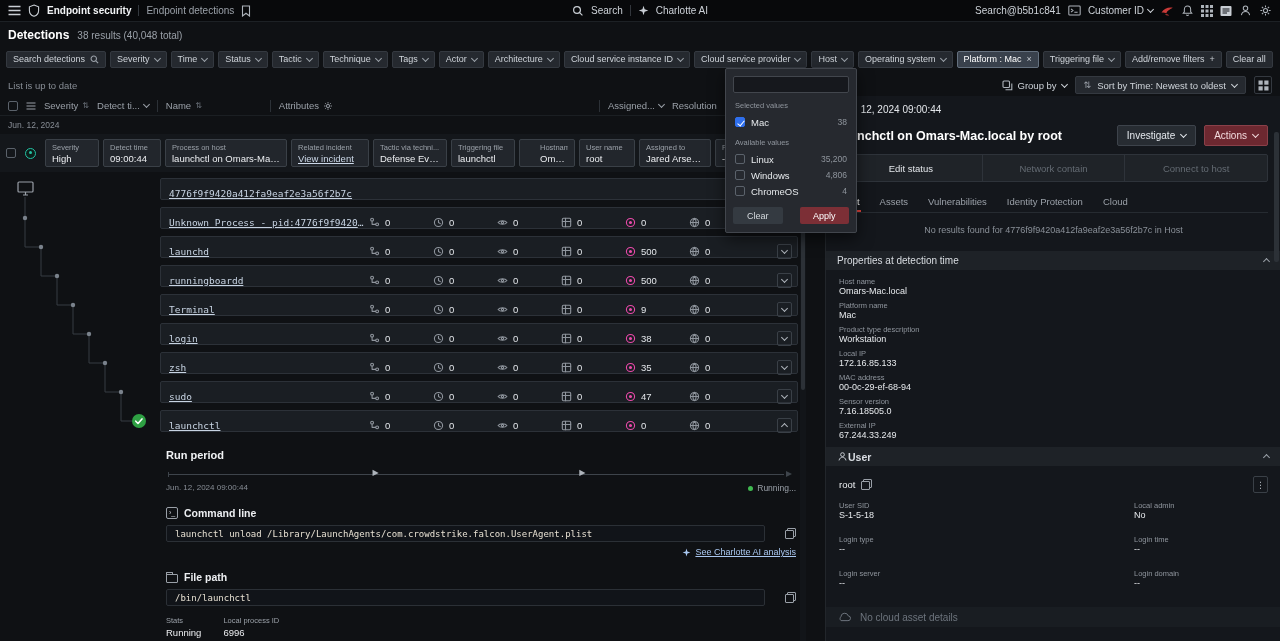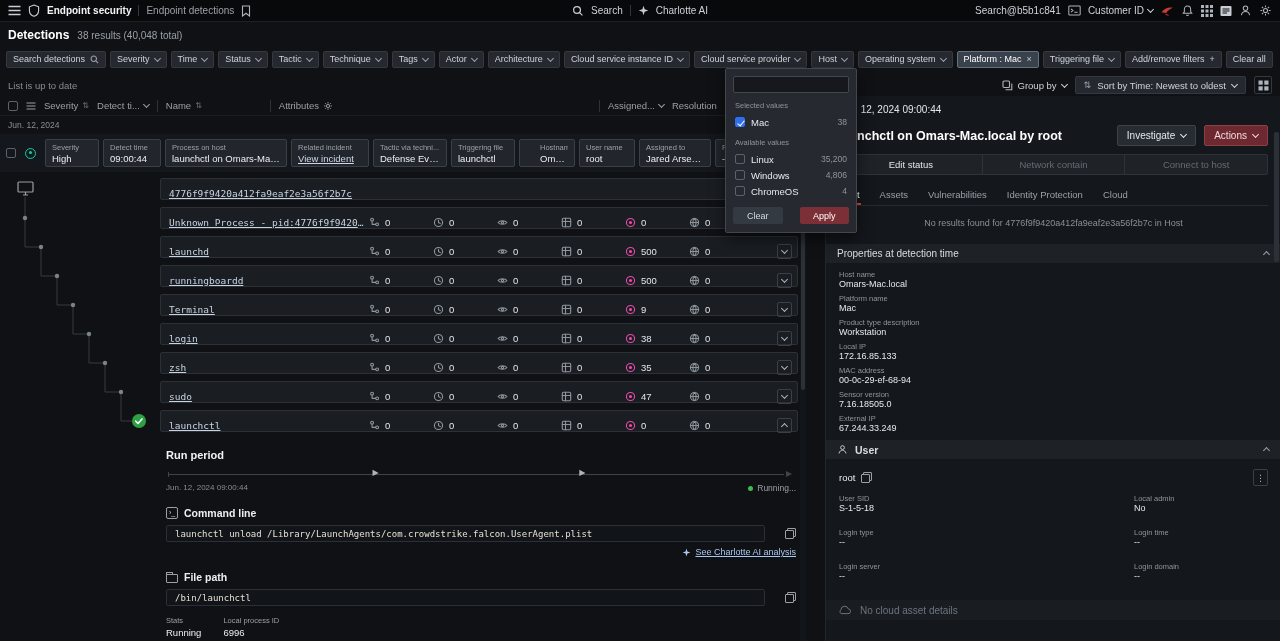--- a/index.html
+++ b/index.html
@@ -104,29 +104,29 @@
 .kv .val{font-size:9.5px;color:#eceef1}
 
 .right{position:absolute;left:825px;right:0;top:0;bottom:0;background:#14171c;border-left:1px solid #22262b;overflow:hidden}
 .scroll-right{position:absolute;right:1px;top:36px;width:5px;height:130px;background:#2c3137;border-radius:2px}
 .rp-time{margin:8px 12px 0 13px;font-size:10px;color:#e3e6ea}
 .rp-titlerow{display:flex;align-items:center;margin:10px 12px 0 13px;gap:8px}
 .rp-titlerow h2{font-size:12.5px;color:#fff;flex:1;min-width:0;white-space:nowrap;overflow:hidden;text-overflow:ellipsis;font-weight:bold}
 .btn{display:inline-flex;align-items:center;gap:6px;height:21px;padding:0 9px;border-radius:2px;font-size:10px;cursor:pointer;border:1px solid transparent;flex:0 0 auto}
 .btn.gray{background:#272c32;border-color:#3d434b;color:#e3e7ec}
 .btn.red{background:#6d2830;border-color:#8a4049;color:#f2dadc}
-.actionbar{display:flex;margin:8px 12px 12px 13px;height:21px;background:#1f2328;border:1px solid #2e333a;border-radius:2px;overflow:hidden}
+.actionbar{display:flex;margin:8px 12px 12px 13px;height:28px;background:#1f2328;border:1px solid #2e333a;border-radius:2px;overflow:hidden}
 .actionseg{flex:1;display:flex;align-items:center;justify-content:center;font-size:9.5px;color:#e3e6ea;border-right:1px solid #2e333a;cursor:pointer}
 .actionseg:last-child{border-right:none}
 .actionseg.disabled{color:#646b73;cursor:default}
 .rp-tabs{display:flex;gap:18px;margin:8px 12px 0 13px;border-bottom:1px solid #262b31}
 .rp-tab{padding:2px 1px 5px;font-size:9.5px;color:#9aa0a8;cursor:pointer;white-space:nowrap}
 .rp-tab.active{color:#fff;box-shadow:inset 0 -2px 0 #e2433c}
 .rp-nores{margin:12px 12px 0 13px;text-align:center;font-size:9px;color:#8a9098}
-.sec-head{display:flex;align-items:center;height:19px;background:#1e2227;padding:0 11px;margin-top:16px;color:#d9dde2;font-size:10px;gap:7px;cursor:pointer}
+.sec-head{display:flex;align-items:center;height:19px;background:#1e2227;padding:0 11px;margin-top:16px;color:#d9dde2;font-size:10px;cursor:pointer}
 .sec-head .chev{margin-left:auto;color:#9aa0a8}
 .sec-head.user{margin-top:6px}
 .sec-head.user .ttl{font-weight:bold;font-size:10.5px}
 .propslist{padding:7px 12px 0 13px}
 .propitem{margin-bottom:4px}
 .propitem .plab{font-size:7.5px;color:#8f959d;line-height:9px}
 .propitem .pval{font-size:9px;color:#e6e9ec;line-height:11px}
 .user-row{display:flex;align-items:center;gap:6px;padding:10px 12px 0 13px}
 .user-row .uname{font-size:9.5px;color:#eceef1}
 .kebab{margin-left:auto;width:15px;height:17px;border:1px solid #3a4047;border-radius:2px;color:#aeb4bb;display:flex;align-items:center;justify-content:center;font-size:9px;cursor:pointer}

